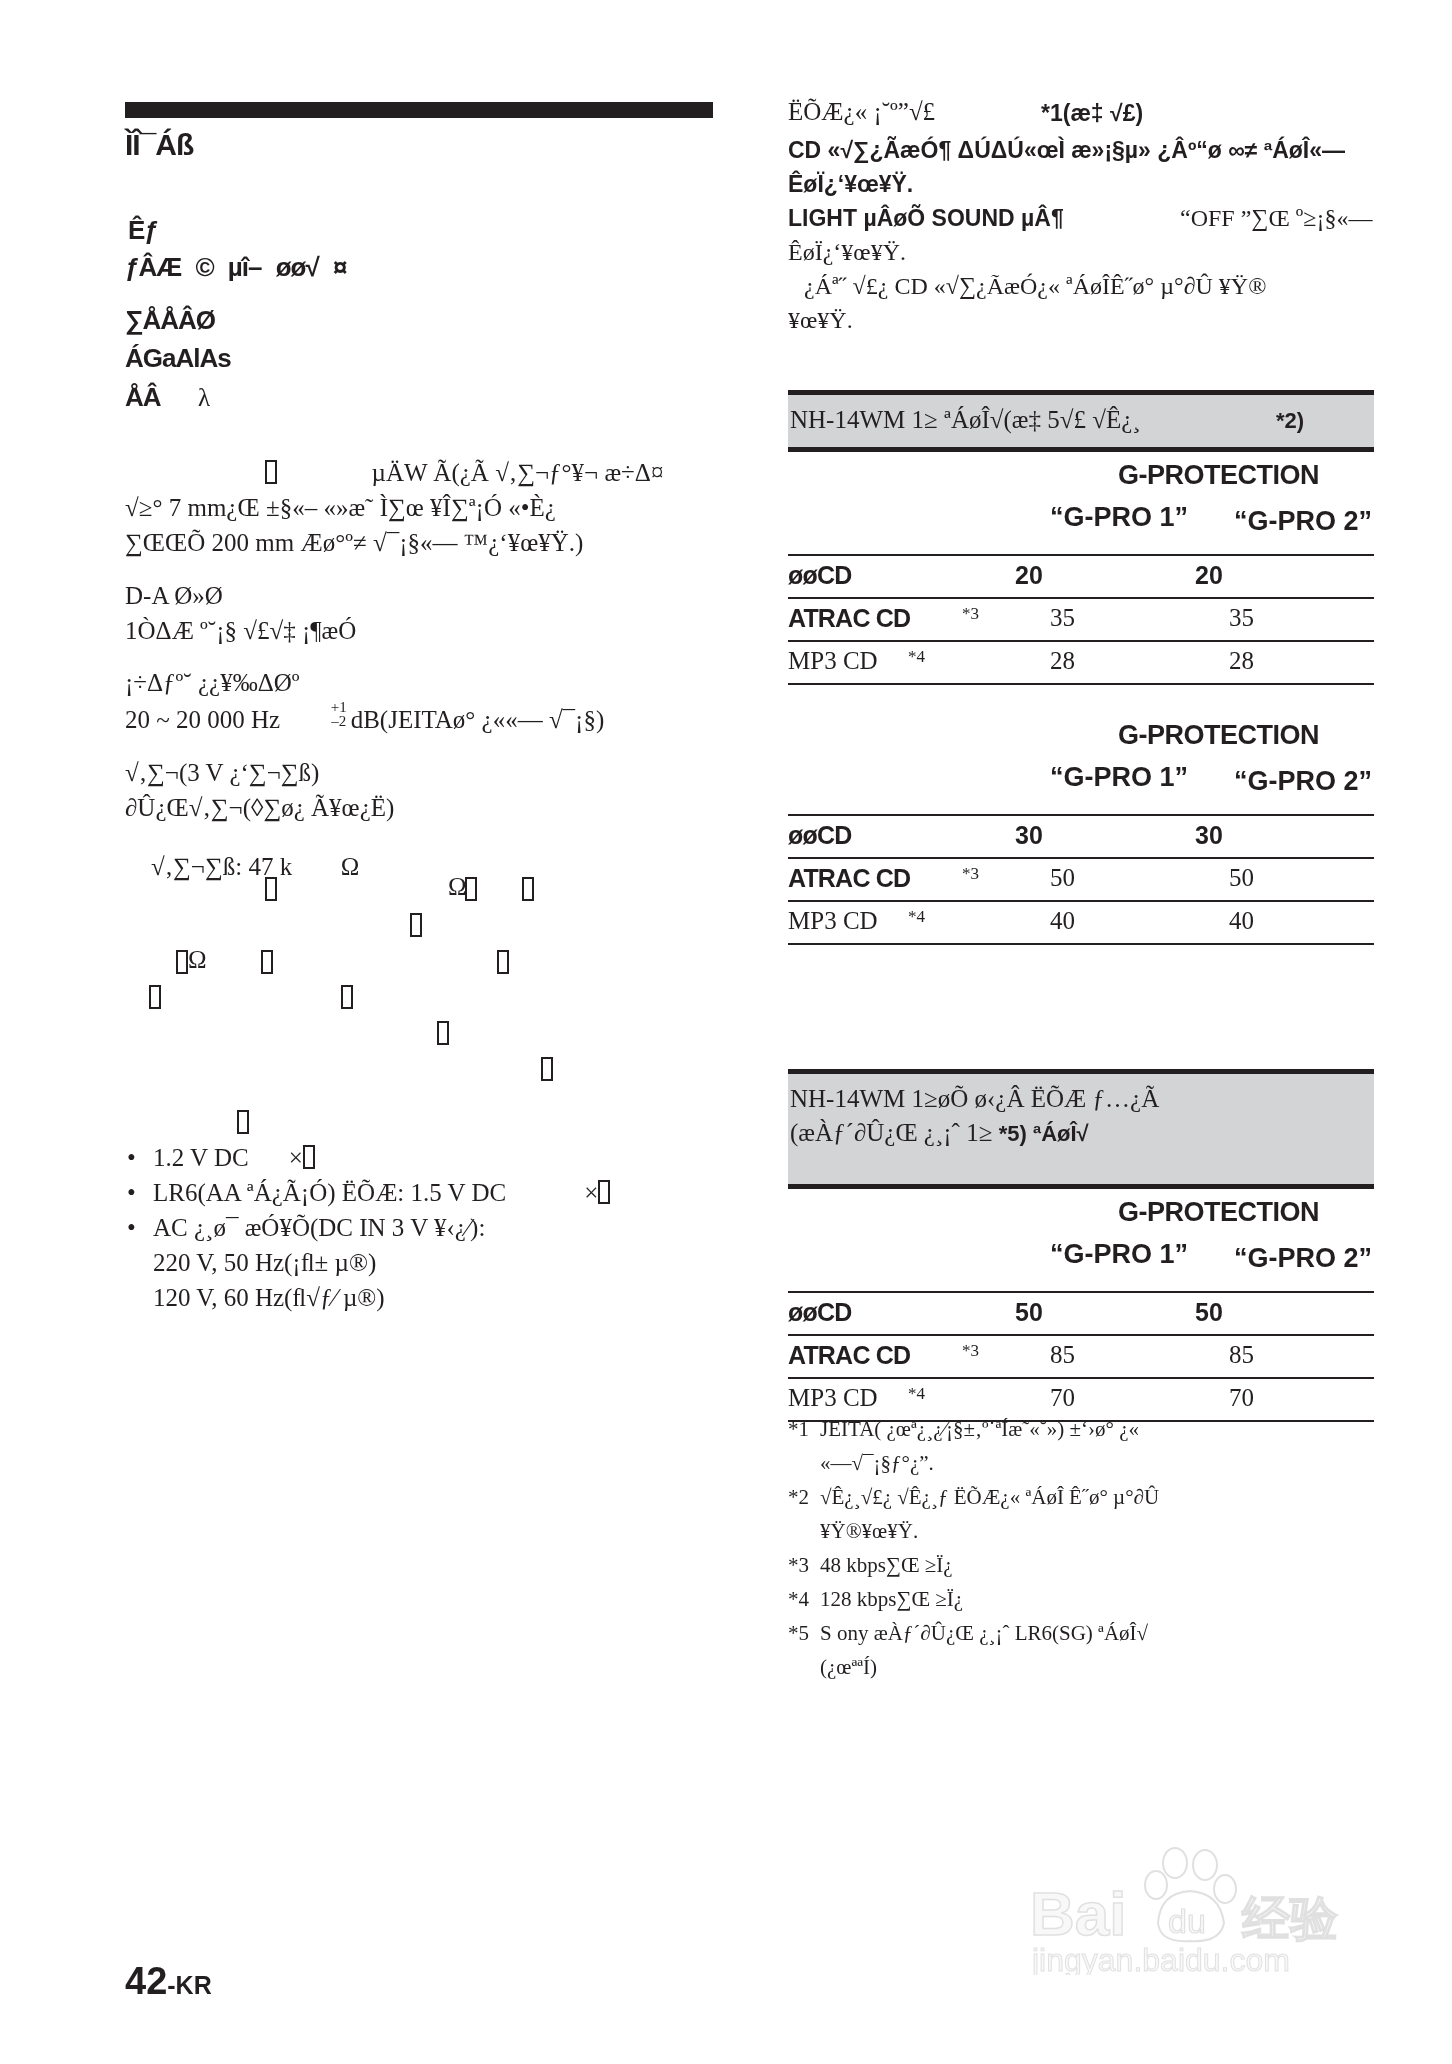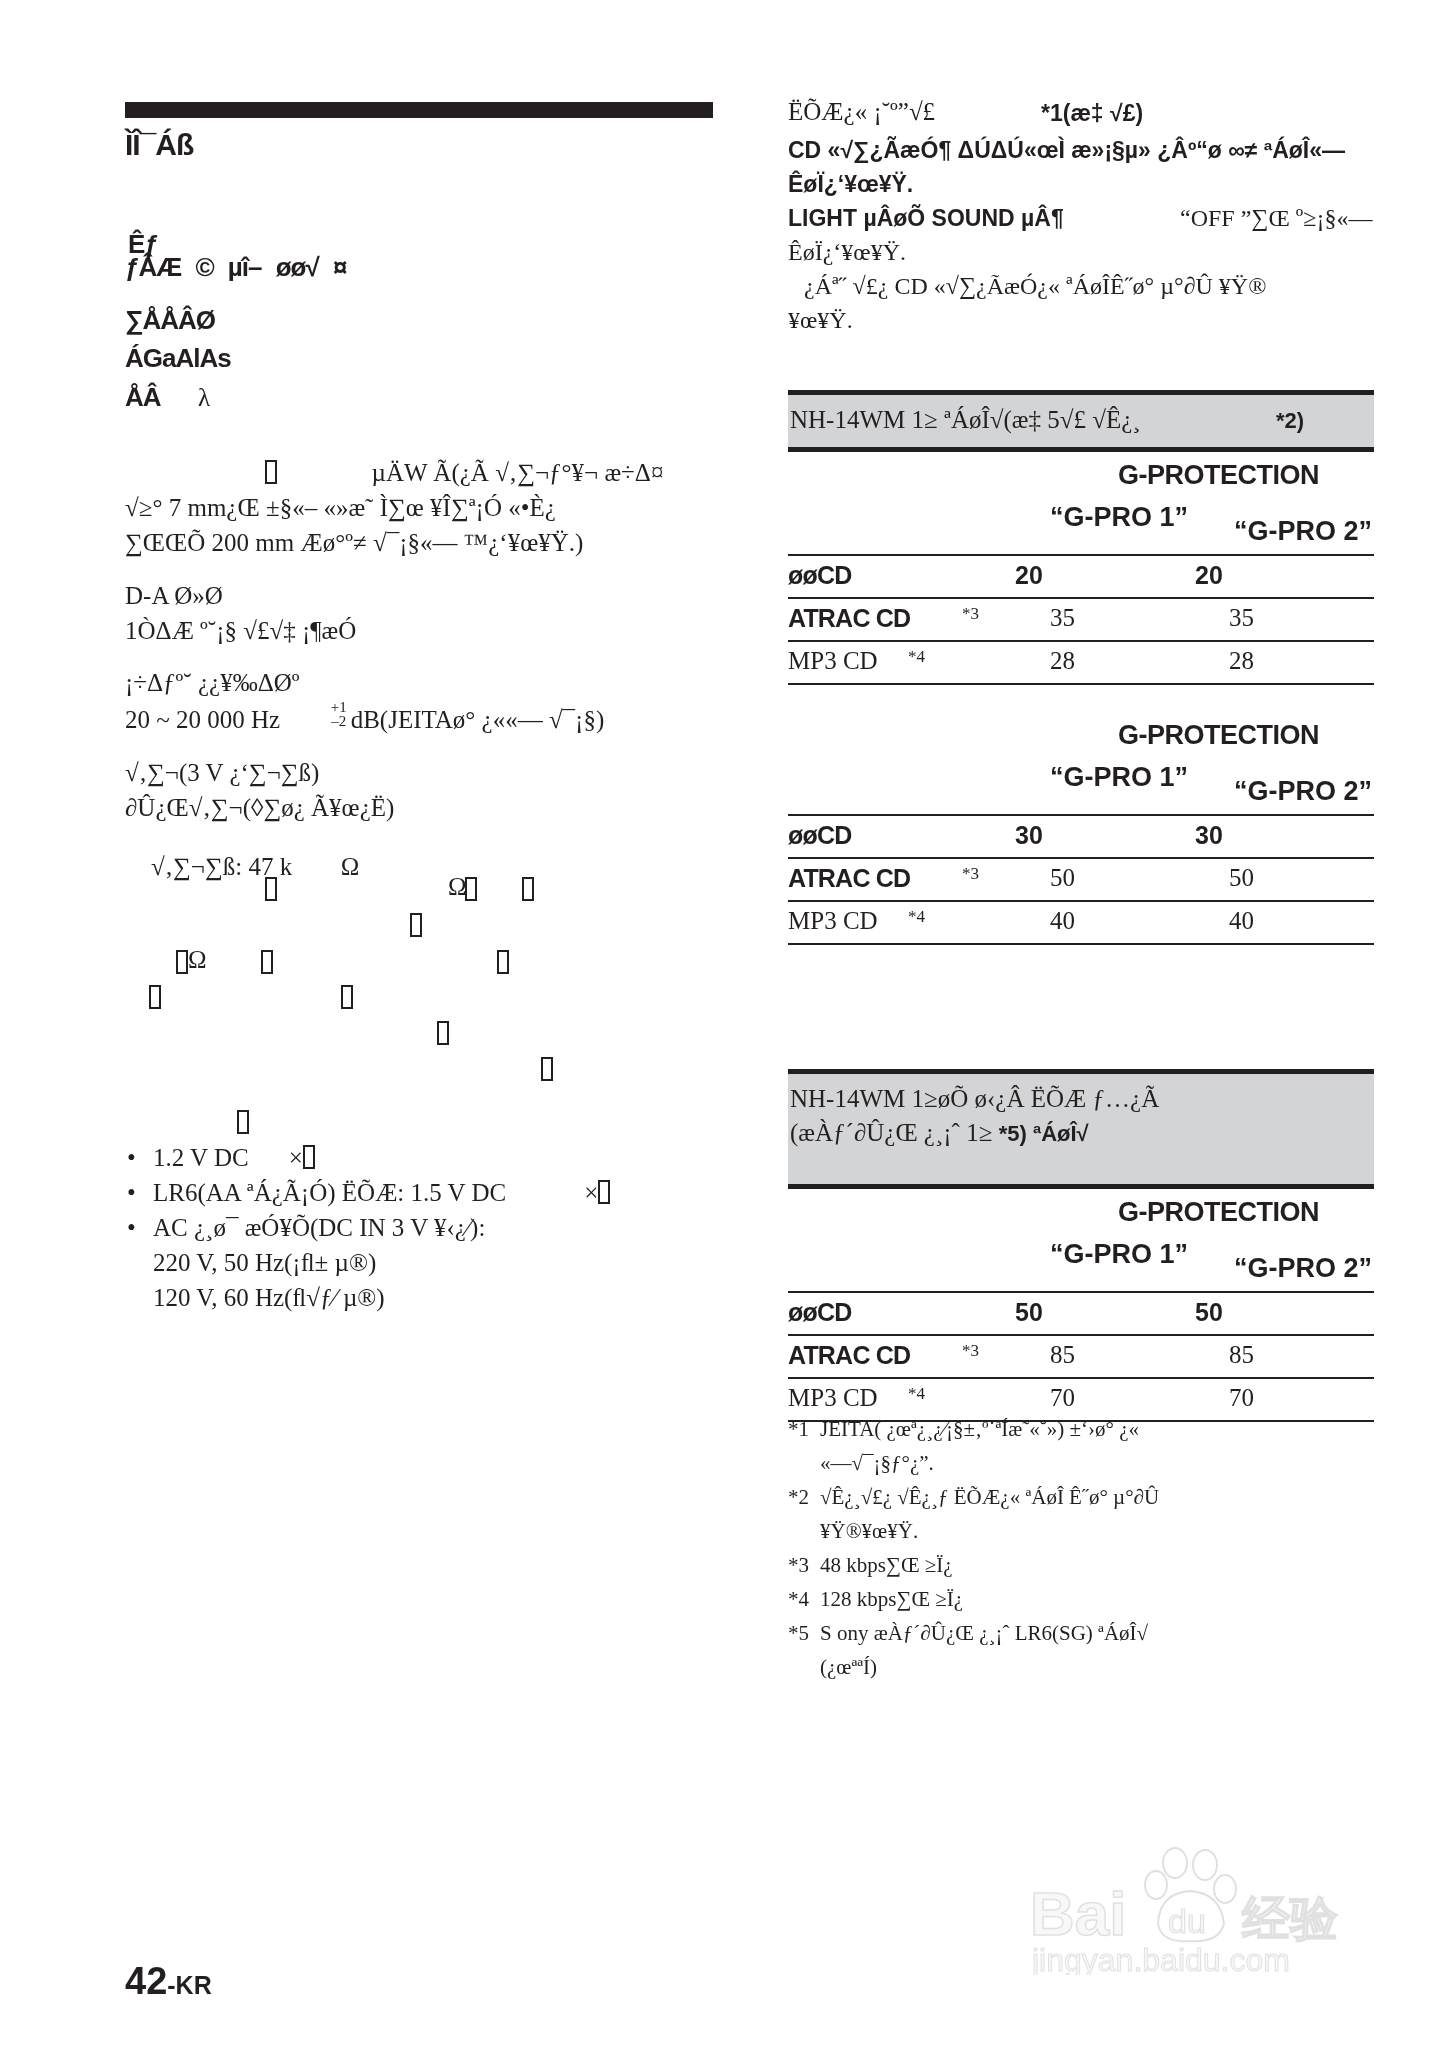--- a/index.html
+++ b/index.html
@@ -20,21 +20,21 @@
   ul.bullets li::before { content: "\2022"; position: absolute; left: 2px; top: 0; }
 
   
   .bold-sans-line { font-family: "Liberation Sans", sans-serif; font-weight: bold; font-size: 23px; }
   .tbl { position: absolute; left: 788px; width: 586px; }
   .tbl-title { background: #d3d4d5; border-top: 5px solid #231f20; border-bottom: 5px solid #231f20; padding: 8px 6px 10px 2px; font-family: "Liberation Serif", serif; font-size: 25px; line-height: 34px; box-sizing: border-box; }
   .tbl-title .b { font-family: "Liberation Sans", sans-serif; font-weight: bold; font-size: 22px; }
   .tbl-head { position: relative; height: 102px; font-family: "Liberation Sans", sans-serif; font-weight: bold; font-size: 27px; transform-origin: left; }
   .tbl-head .gp { position: absolute; left: 330px; top: 8px; letter-spacing: -0.5px; }
   .tbl-head .c1 { position: absolute; left: 262px; top: 50px; }
-  .tbl-head .c2 { position: absolute; left: 446px; top: 64px; }
+  .tbl-head .c2 { position: absolute; left: 446px; top: 54px; }
   .tbl-row { position: relative; height: 41px; border-top: 2px solid #231f20; }
   .tbl-row.last { border-bottom: 2px solid #231f20; }
   .tbl-row .lbl { position: absolute; left: 0; top: 5px; }
   .tbl-row .v1 { position: absolute; top: 5px; }
   .tbl-row .v2 { position: absolute; top: 5px; }
   .lbl-bold { font-family: "Liberation Sans", sans-serif; font-weight: bold; font-size: 25px; letter-spacing: -0.8px; }
   .lbl-serif { font-family: "Liberation Serif", serif; font-size: 25px; }
   .note-mark { font-family: "Liberation Serif", serif; font-size: 17px; vertical-align: 8px; }
   .num-bold { font-family: "Liberation Sans", sans-serif; font-weight: bold; font-size: 25px; }
   .num-serif { font-family: "Liberation Serif", serif; font-size: 25px; }
@@ -49,21 +49,21 @@
 
   #watermark { position: absolute; left: 1030px; top: 1845px; width: 340px; height: 130px; opacity: 0.55; }
 </style>
 </head>
 <body>
 
 <div id="top-bar"></div>
 
 <div class="abs hdr-bold" style="left:125px; top:128px; font-size:30px;">ÌÎ¯Áß</div>
 
-<div class="abs hdr-bold" style="left:128px; top:229px;">Êƒ</div>
+<div class="abs hdr-bold" style="left:128px; top:215px;">Êƒ</div>
 <div class="abs hdr-bold" style="left:125px; top:252px; word-spacing:8px;">ƒÂÆ  ©  µî–  øø√  ¤</div>
 
 <div class="abs hdr-bold" style="left:125px; top:305px;">∑ÅÅÂØ</div>
 <div class="abs hdr-bold" style="left:125px; top:343px;">ÁGaAlAs</div>
 <div class="abs hdr-bold" style="left:125px; top:382px;">ÅÂ</div>
 <div class="abs body-txt" style="left:198px; top:380px;">λ</div>
 
 <div class="abs body-txt" style="left:125px; top:455px;">
   <div style="padding-left:140px;">
     <span class="box"></span>

